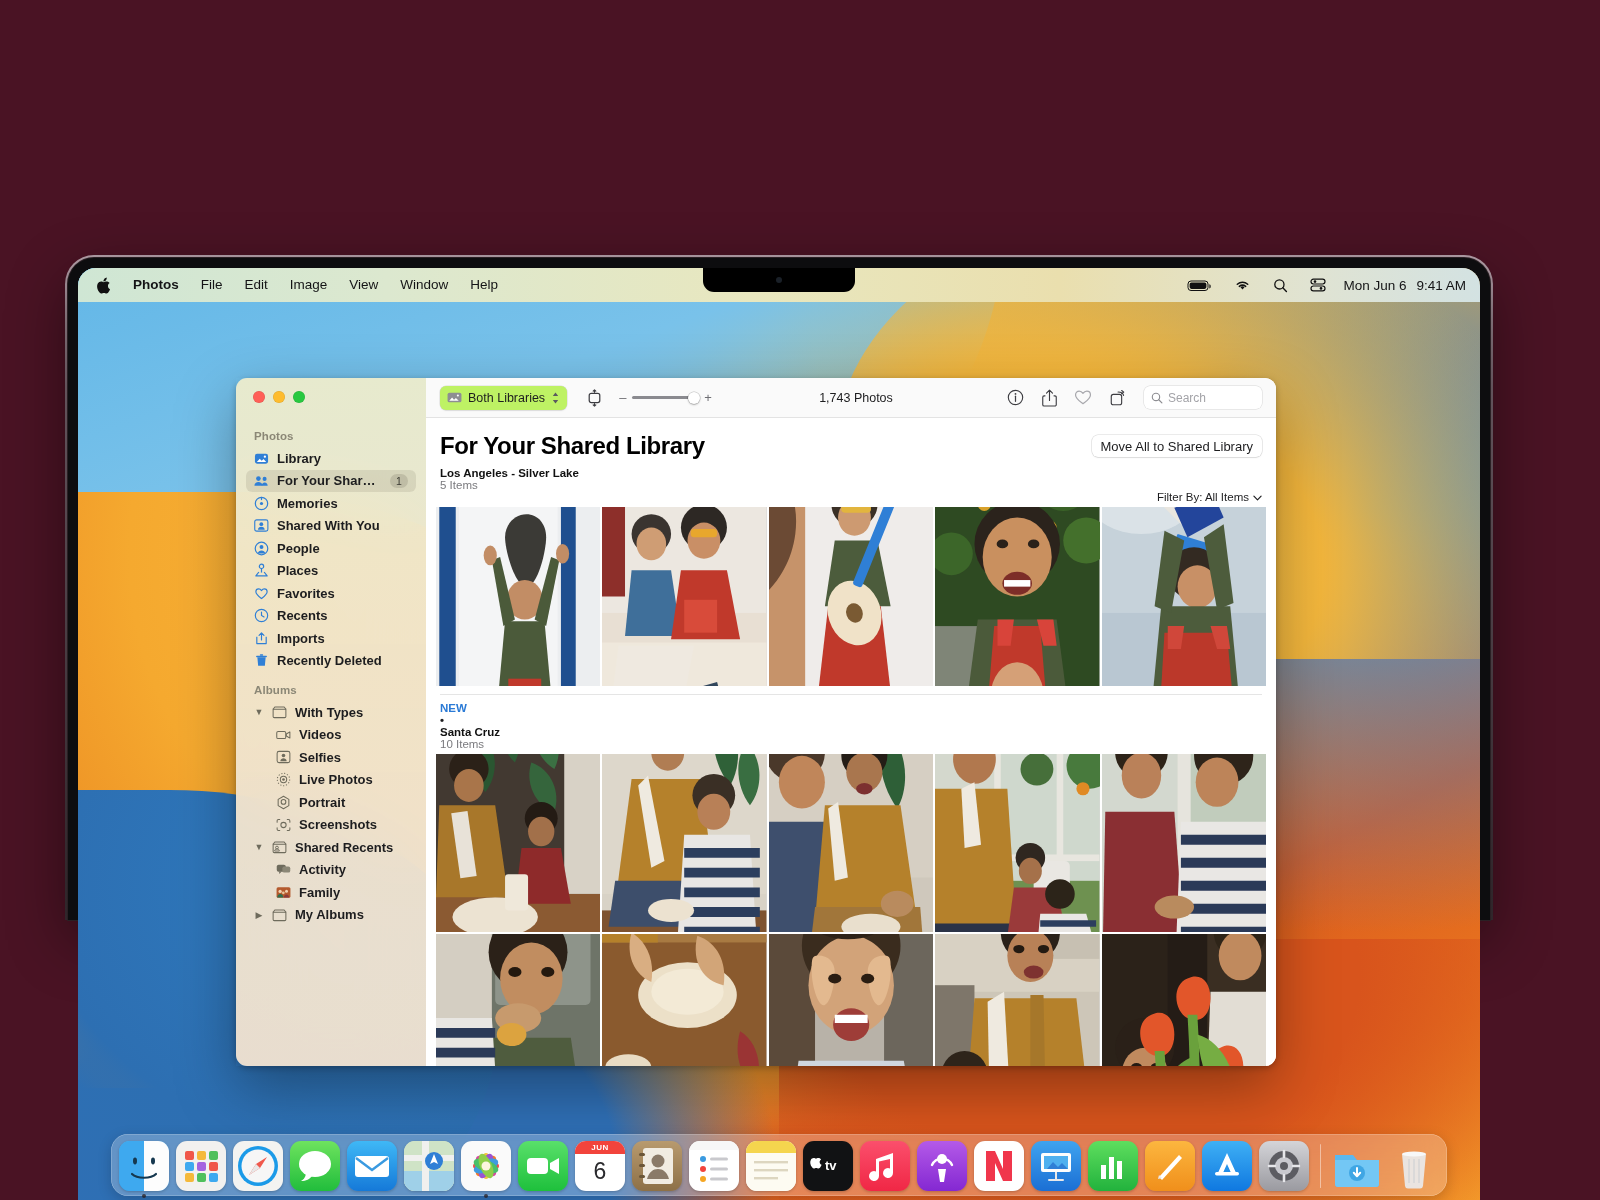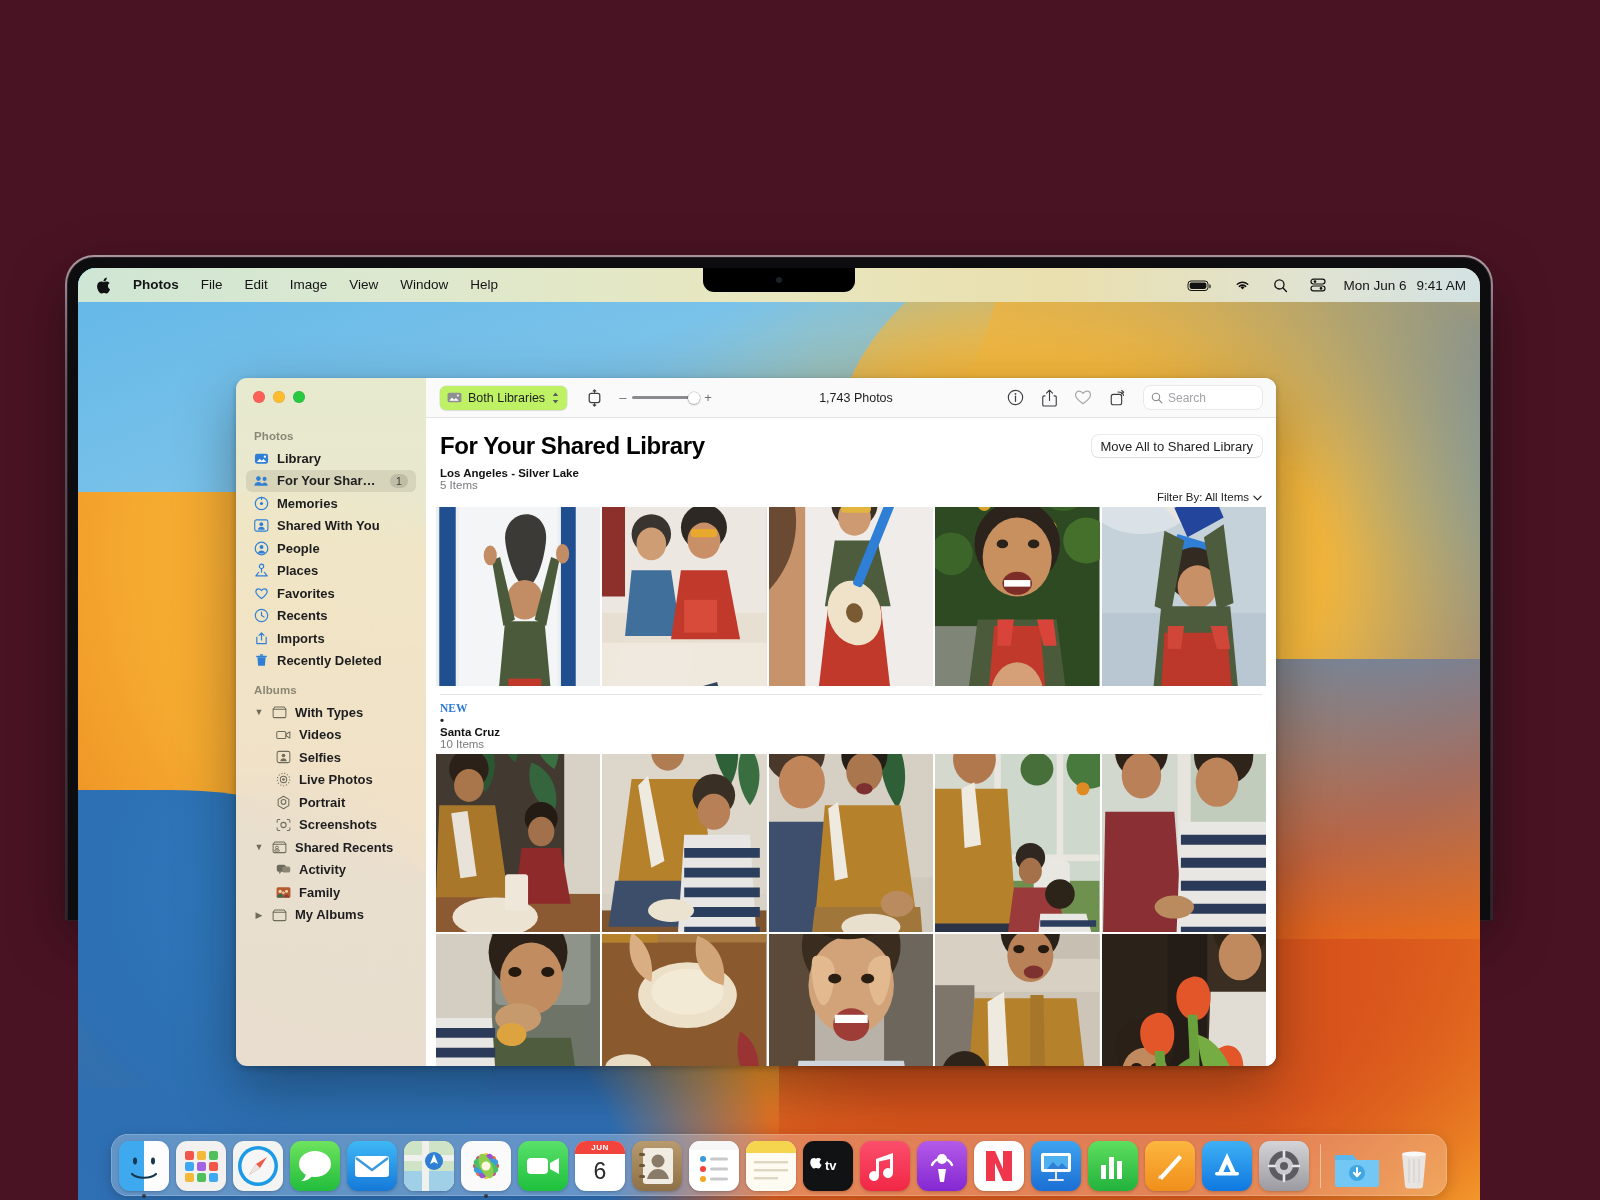--- a/index.html
+++ b/index.html
@@ -176,21 +176,21 @@
   #content{ flex:1; overflow:hidden; padding:0 0 0 0; background:#fff; position:relative;}
   .page-head{ display:flex; align-items:flex-start; padding:14px 14px 0 14px; }
   .page-title{ font-size:24px; font-weight:bold; letter-spacing:-.4px; color:#000; }
   .move-btn{
     margin-left:auto; margin-top:3px;
     height:22px; padding:0 9px; display:flex; align-items:center;
     border-radius:6px; background:#fff; font-size:13px; color:#1d1d1f;
     box-shadow:0 0 0 .5px rgba(0,0,0,.16), 0 1px 1.5px rgba(0,0,0,.07);
   }
   .sec-head{ display:flex; align-items:baseline; padding:7px 14px 4px 14px; font-size:11.5px;flex-direction:column; }
-  .sec-head .new{ color:#2a7ad6; font-weight:bold; margin-right:0;font-family:Liberation Serif, serif; }
+  .sec-head .new{ color:#2a7ad6; font-weight:bold; margin-right:0; }
   .sec-head .bullet{ color:#1d1d1f; font-weight:bold; margin-right:4px;}
   .sec-head .ttl{ font-weight:bold; color:#111; }
   .sec-head .cnt{ color:#7a7a7e; }
   .sec-head .filter{ margin-left:auto; color:#1d1d1f; font-weight:500; display:flex; align-items:center; gap:4px;}
 
   .grid{ display:grid; grid-template-columns:repeat(5,1fr); gap:2px; padding:0 10px; }
   .cell{ position:relative; overflow:hidden; background:#d8d8d8; }
   .cell.h1{ height:179px; }
   .cell.h2{ height:178px; }
   .cell svg{ position:absolute; inset:0; width:100%; height:100%; display:block; }

